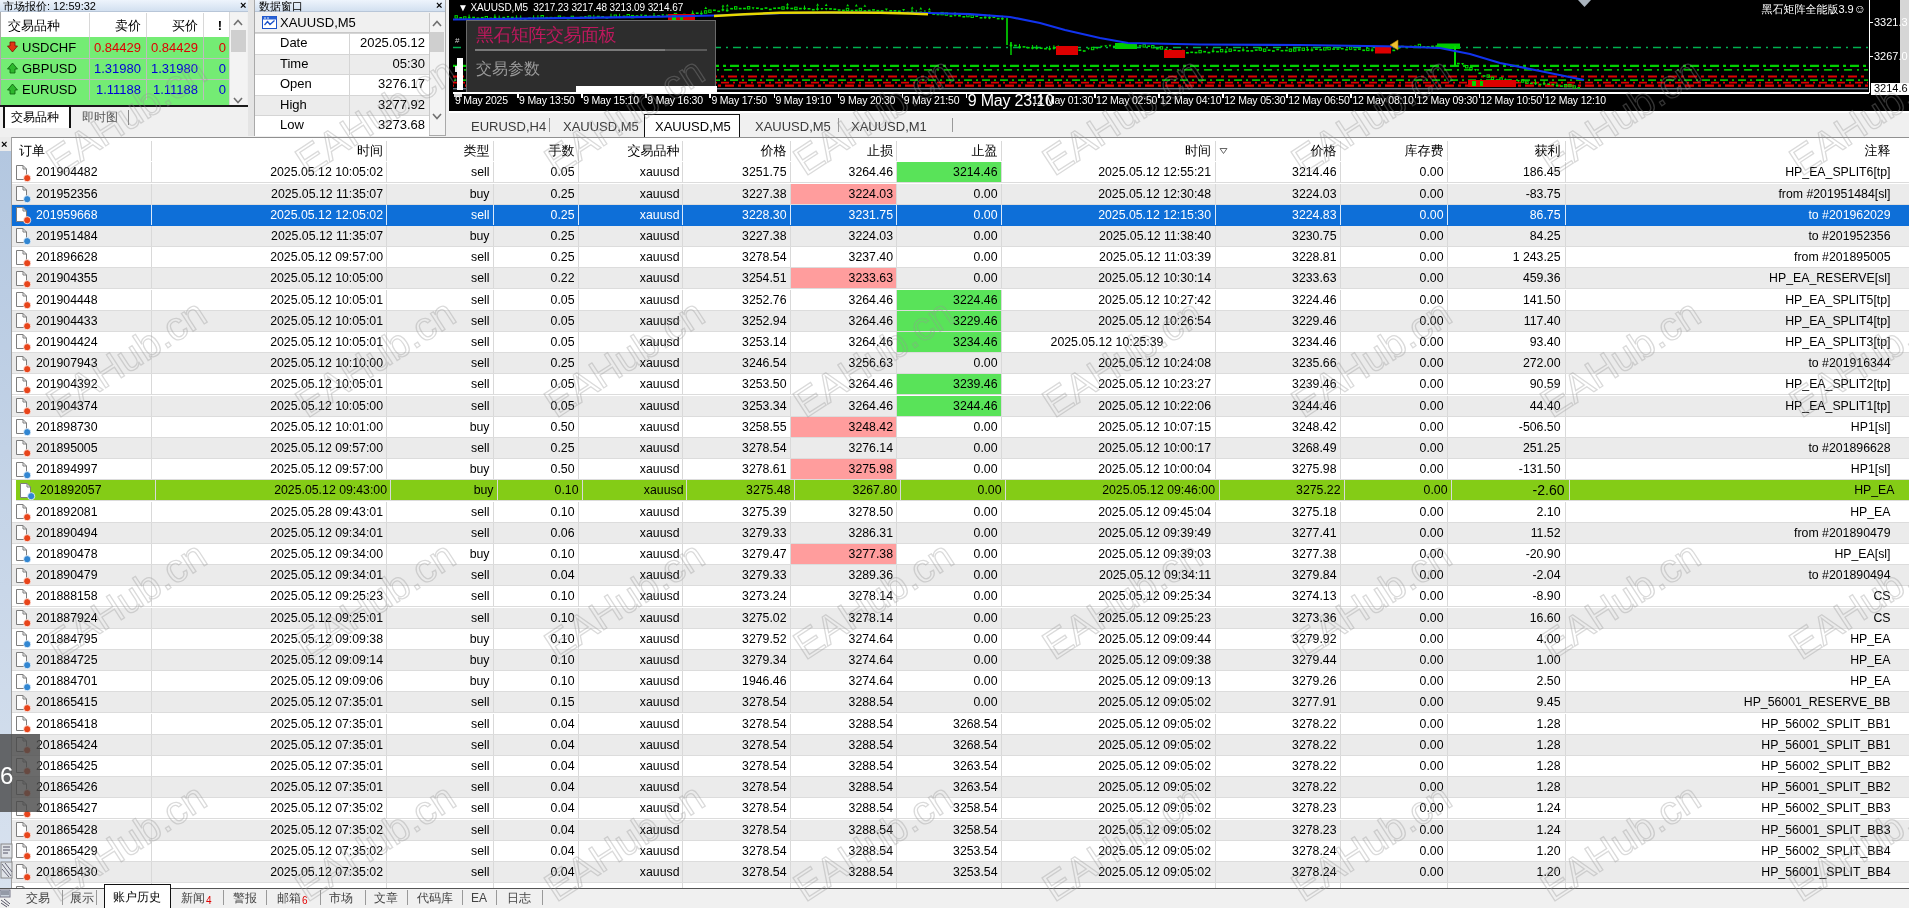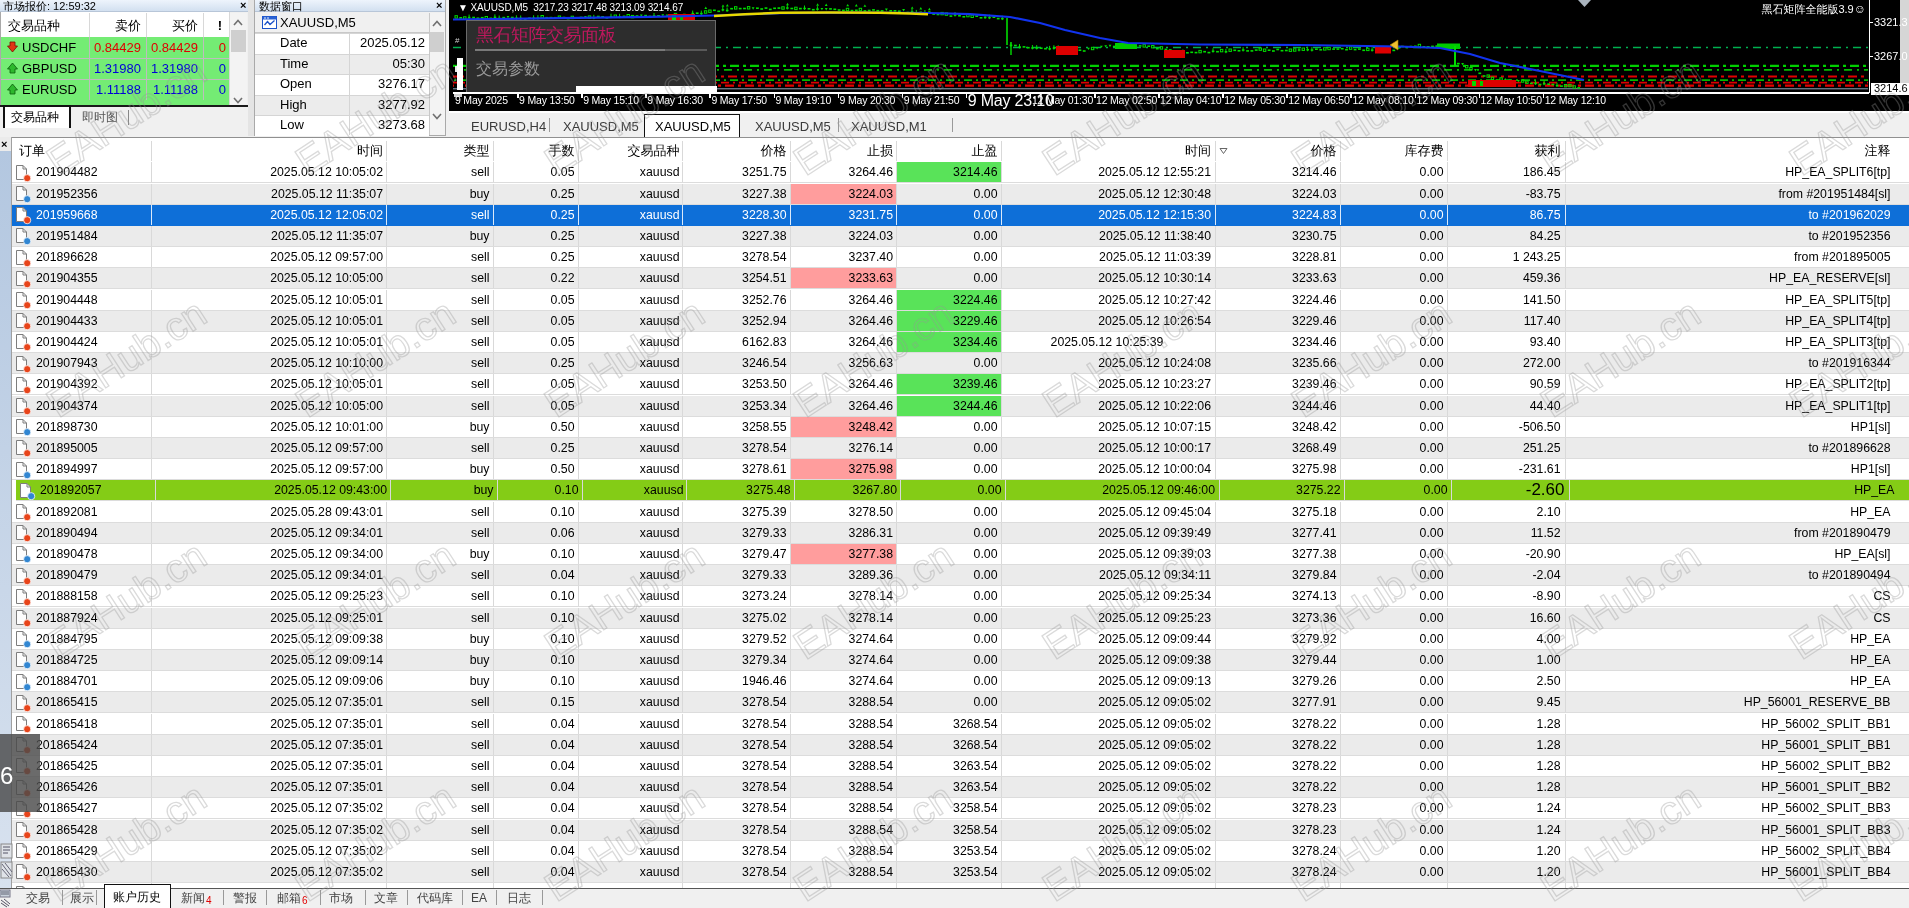--- a/index.html
+++ b/index.html
@@ -848,21 +848,21 @@
     <svg class="a" style="left:3px;top:1.5px" width="20" height="19">
       <path d="M1.5 1.5 h6.5 l3.5 3.5 v10.5 h-10 z" fill="#fdfdfd" stroke="#7d7d7d" stroke-width="1"></path>
       <path d="M8 1.5 v3.5 h3.5" fill="none" stroke="#7d7d7d" stroke-width="1"></path>
       <circle cx="12.2" cy="14.2" r="3.6" fill="#e8441a" stroke="rgba(255,255,255,0.85)" stroke-width="0.9"></circle>
     </svg>
     <div class="a nw" style="left:24px;top:0;width:120px;height:21.2px;font-size:12.3px;line-height:20.2px;color:#000;">201904424</div>
     <div class="a nw" style="left:139px;top:0;width:232px;height:21.2px;font-size:12.3px;line-height:20.2px;color:#000;text-align:right;">2025.05.12 10:05:01</div>
     <div class="a nw" style="left:378.5px;top:0;width:99px;height:21.2px;font-size:12.3px;line-height:20.2px;color:#000;text-align:right;">sell</div>
     <div class="a nw" style="left:483.5px;top:0;width:79px;height:21.2px;font-size:12.3px;line-height:20.2px;color:#000;text-align:right;">0.05</div>
     <div class="a nw" style="left:568.5px;top:0;width:99px;height:21.2px;font-size:12.3px;line-height:20.2px;color:#000;text-align:right;">xauusd</div>
-    <div class="a nw" style="left:672.5px;top:0;width:102px;height:21.2px;font-size:12.3px;line-height:20.2px;color:#000;text-align:right;">6162.83</div>
+    <div class="a nw" style="left:672.5px;top:0;width:102px;height:21.2px;font-size:12.3px;line-height:20.2px;color:#000;text-align:right;">3253.14</div>
     <div class="a nw" style="left:779px;top:0;width:102px;height:21.2px;font-size:12.3px;line-height:20.2px;color:#000;text-align:right;">3264.46</div>
     <div class="a nw" style="left:886.0px;top:0;width:99.5px;height:21.2px;font-size:12.3px;line-height:20.2px;color:#000;text-align:right;">3234.46</div>
     <div class="a nw" style="left:991px;top:0;width:208px;height:14px;font-size:12.3px;line-height:20.2px;color:#000;text-align:center;">2025.05.12 10:25:39</div>
     <div class="a nw" style="left:1206.5px;top:0;width:118px;height:21.2px;font-size:12.3px;line-height:20.2px;color:#000;text-align:right;">3234.46</div>
     <div class="a nw" style="left:1331.5px;top:0;width:100px;height:21.2px;font-size:12.3px;line-height:20.2px;color:#000;text-align:right;">0.00</div>
     <div class="a nw" style="left:1438.5px;top:0;width:110px;height:21.2px;font-size:12.3px;line-height:20.2px;color:#000;text-align:right;">93.40</div>
     <div class="a nw" style="left:1588.5px;top:0;width:290px;height:21.2px;font-size:12.3px;line-height:20.2px;color:#000;text-align:right;">HP_EA_SPLIT3[tp]</div>
     <div class="a" style="left:0;bottom:0;width:100%;height:1px;background:#dcdcdc;"></div>
   </div>
 <div class="a" style="left:12px;top:353.1px;width:1897px;height:21.2px;background:#ebebeb;">
@@ -1056,21 +1056,21 @@
     <div class="a nw" style="left:139px;top:0;width:232px;height:21.2px;font-size:12.3px;line-height:20.2px;color:#000;text-align:right;">2025.05.12 09:57:00</div>
     <div class="a nw" style="left:378.5px;top:0;width:99px;height:21.2px;font-size:12.3px;line-height:20.2px;color:#000;text-align:right;">buy</div>
     <div class="a nw" style="left:483.5px;top:0;width:79px;height:21.2px;font-size:12.3px;line-height:20.2px;color:#000;text-align:right;">0.50</div>
     <div class="a nw" style="left:568.5px;top:0;width:99px;height:21.2px;font-size:12.3px;line-height:20.2px;color:#000;text-align:right;">xauusd</div>
     <div class="a nw" style="left:672.5px;top:0;width:102px;height:21.2px;font-size:12.3px;line-height:20.2px;color:#000;text-align:right;">3278.61</div>
     <div class="a nw" style="left:779px;top:0;width:102px;height:21.2px;font-size:12.3px;line-height:20.2px;color:#000;text-align:right;">3275.98</div>
     <div class="a nw" style="left:886.0px;top:0;width:99.5px;height:21.2px;font-size:12.3px;line-height:20.2px;color:#000;text-align:right;">0.00</div>
     <div class="a nw" style="left:991px;top:0;width:208px;height:21.2px;font-size:12.3px;line-height:20.2px;color:#000;text-align:right;">2025.05.12 10:00:04</div>
     <div class="a nw" style="left:1206.5px;top:0;width:118px;height:21.2px;font-size:12.3px;line-height:20.2px;color:#000;text-align:right;">3275.98</div>
     <div class="a nw" style="left:1331.5px;top:0;width:100px;height:21.2px;font-size:12.3px;line-height:20.2px;color:#000;text-align:right;">0.00</div>
-    <div class="a nw" style="left:1438.5px;top:0;width:110px;height:21.2px;font-size:12.3px;line-height:20.2px;color:#000;text-align:right;">-231.61</div>
+    <div class="a nw" style="left:1438.5px;top:0;width:110px;height:21.2px;font-size:12.3px;line-height:20.2px;color:#000;text-align:right;">-131.50</div>
     <div class="a nw" style="left:1588.5px;top:0;width:290px;height:21.2px;font-size:12.3px;line-height:20.2px;color:#000;text-align:right;">HP1[sl]</div>
     <div class="a" style="left:0;bottom:0;width:100%;height:1px;background:#dcdcdc;"></div>
   </div>
 <div class="a" style="left:16px;top:480.3px;width:1897px;height:21.2px;background:#84cc16;">
     <div class="a" style="left:138.5px;top:0;width:1px;height:21.2px;background:#d9d9d9;"></div>
     <div class="a" style="left:373.5px;top:0;width:1px;height:21.2px;background:#d9d9d9;"></div>
     <div class="a" style="left:481px;top:0;width:1px;height:21.2px;background:#d9d9d9;"></div>
     <div class="a" style="left:565.5px;top:0;width:1px;height:21.2px;background:#d9d9d9;"></div>
     <div class="a" style="left:670px;top:0;width:1px;height:21.2px;background:#d9d9d9;"></div>
     <div class="a" style="left:777.5px;top:0;width:1px;height:21.2px;background:#d9d9d9;"></div>
@@ -1089,21 +1089,21 @@
     <div class="a nw" style="left:139px;top:0;width:232px;height:21.2px;font-size:12.3px;line-height:20.2px;color:#000;text-align:right;">2025.05.12 09:43:00</div>
     <div class="a nw" style="left:378.5px;top:0;width:99px;height:21.2px;font-size:12.3px;line-height:20.2px;color:#000;text-align:right;">buy</div>
     <div class="a nw" style="left:483.5px;top:0;width:79px;height:21.2px;font-size:12.3px;line-height:20.2px;color:#000;text-align:right;">0.10</div>
     <div class="a nw" style="left:568.5px;top:0;width:99px;height:21.2px;font-size:12.3px;line-height:20.2px;color:#000;text-align:right;">xauusd</div>
     <div class="a nw" style="left:672.5px;top:0;width:102px;height:21.2px;font-size:12.3px;line-height:20.2px;color:#000;text-align:right;">3275.48</div>
     <div class="a nw" style="left:779px;top:0;width:102px;height:21.2px;font-size:12.3px;line-height:20.2px;color:#000;text-align:right;">3267.80</div>
     <div class="a nw" style="left:886.0px;top:0;width:99.5px;height:21.2px;font-size:12.3px;line-height:20.2px;color:#000;text-align:right;">0.00</div>
     <div class="a nw" style="left:991px;top:0;width:208px;height:21.2px;font-size:12.3px;line-height:20.2px;color:#000;text-align:right;">2025.05.12 09:46:00</div>
     <div class="a nw" style="left:1206.5px;top:0;width:118px;height:21.2px;font-size:12.3px;line-height:20.2px;color:#000;text-align:right;">3275.22</div>
     <div class="a nw" style="left:1331.5px;top:0;width:100px;height:21.2px;font-size:12.3px;line-height:20.2px;color:#000;text-align:right;">0.00</div>
-    <div class="a nw" style="left:1438.5px;top:0;width:110px;height:21.2px;font-size:17px;line-height:20.2px;color:#000;text-align:right;">-2.60</div>
+    <div class="a nw" style="left:1438.5px;top:0;width:110px;height:21.2px;font-size:14px;line-height:20.2px;color:#000;text-align:right;">-2.60</div>
     <div class="a nw" style="left:1588.5px;top:0;width:290px;height:21.2px;font-size:12.3px;line-height:20.2px;color:#000;text-align:right;">HP_EA</div>
     <div class="a" style="left:0;bottom:0;width:100%;height:1px;background:#dcdcdc;"></div>
   </div>
 <div class="a" style="left:12px;top:501.5px;width:1897px;height:21.2px;background:#ffffff;">
     <div class="a" style="left:138.5px;top:0;width:1px;height:21.2px;background:#d9d9d9;"></div>
     <div class="a" style="left:373.5px;top:0;width:1px;height:21.2px;background:#d9d9d9;"></div>
     <div class="a" style="left:481px;top:0;width:1px;height:21.2px;background:#d9d9d9;"></div>
     <div class="a" style="left:565.5px;top:0;width:1px;height:21.2px;background:#d9d9d9;"></div>
     <div class="a" style="left:670px;top:0;width:1px;height:21.2px;background:#d9d9d9;"></div>
     <div class="a" style="left:777.5px;top:0;width:1px;height:21.2px;background:#d9d9d9;"></div>

